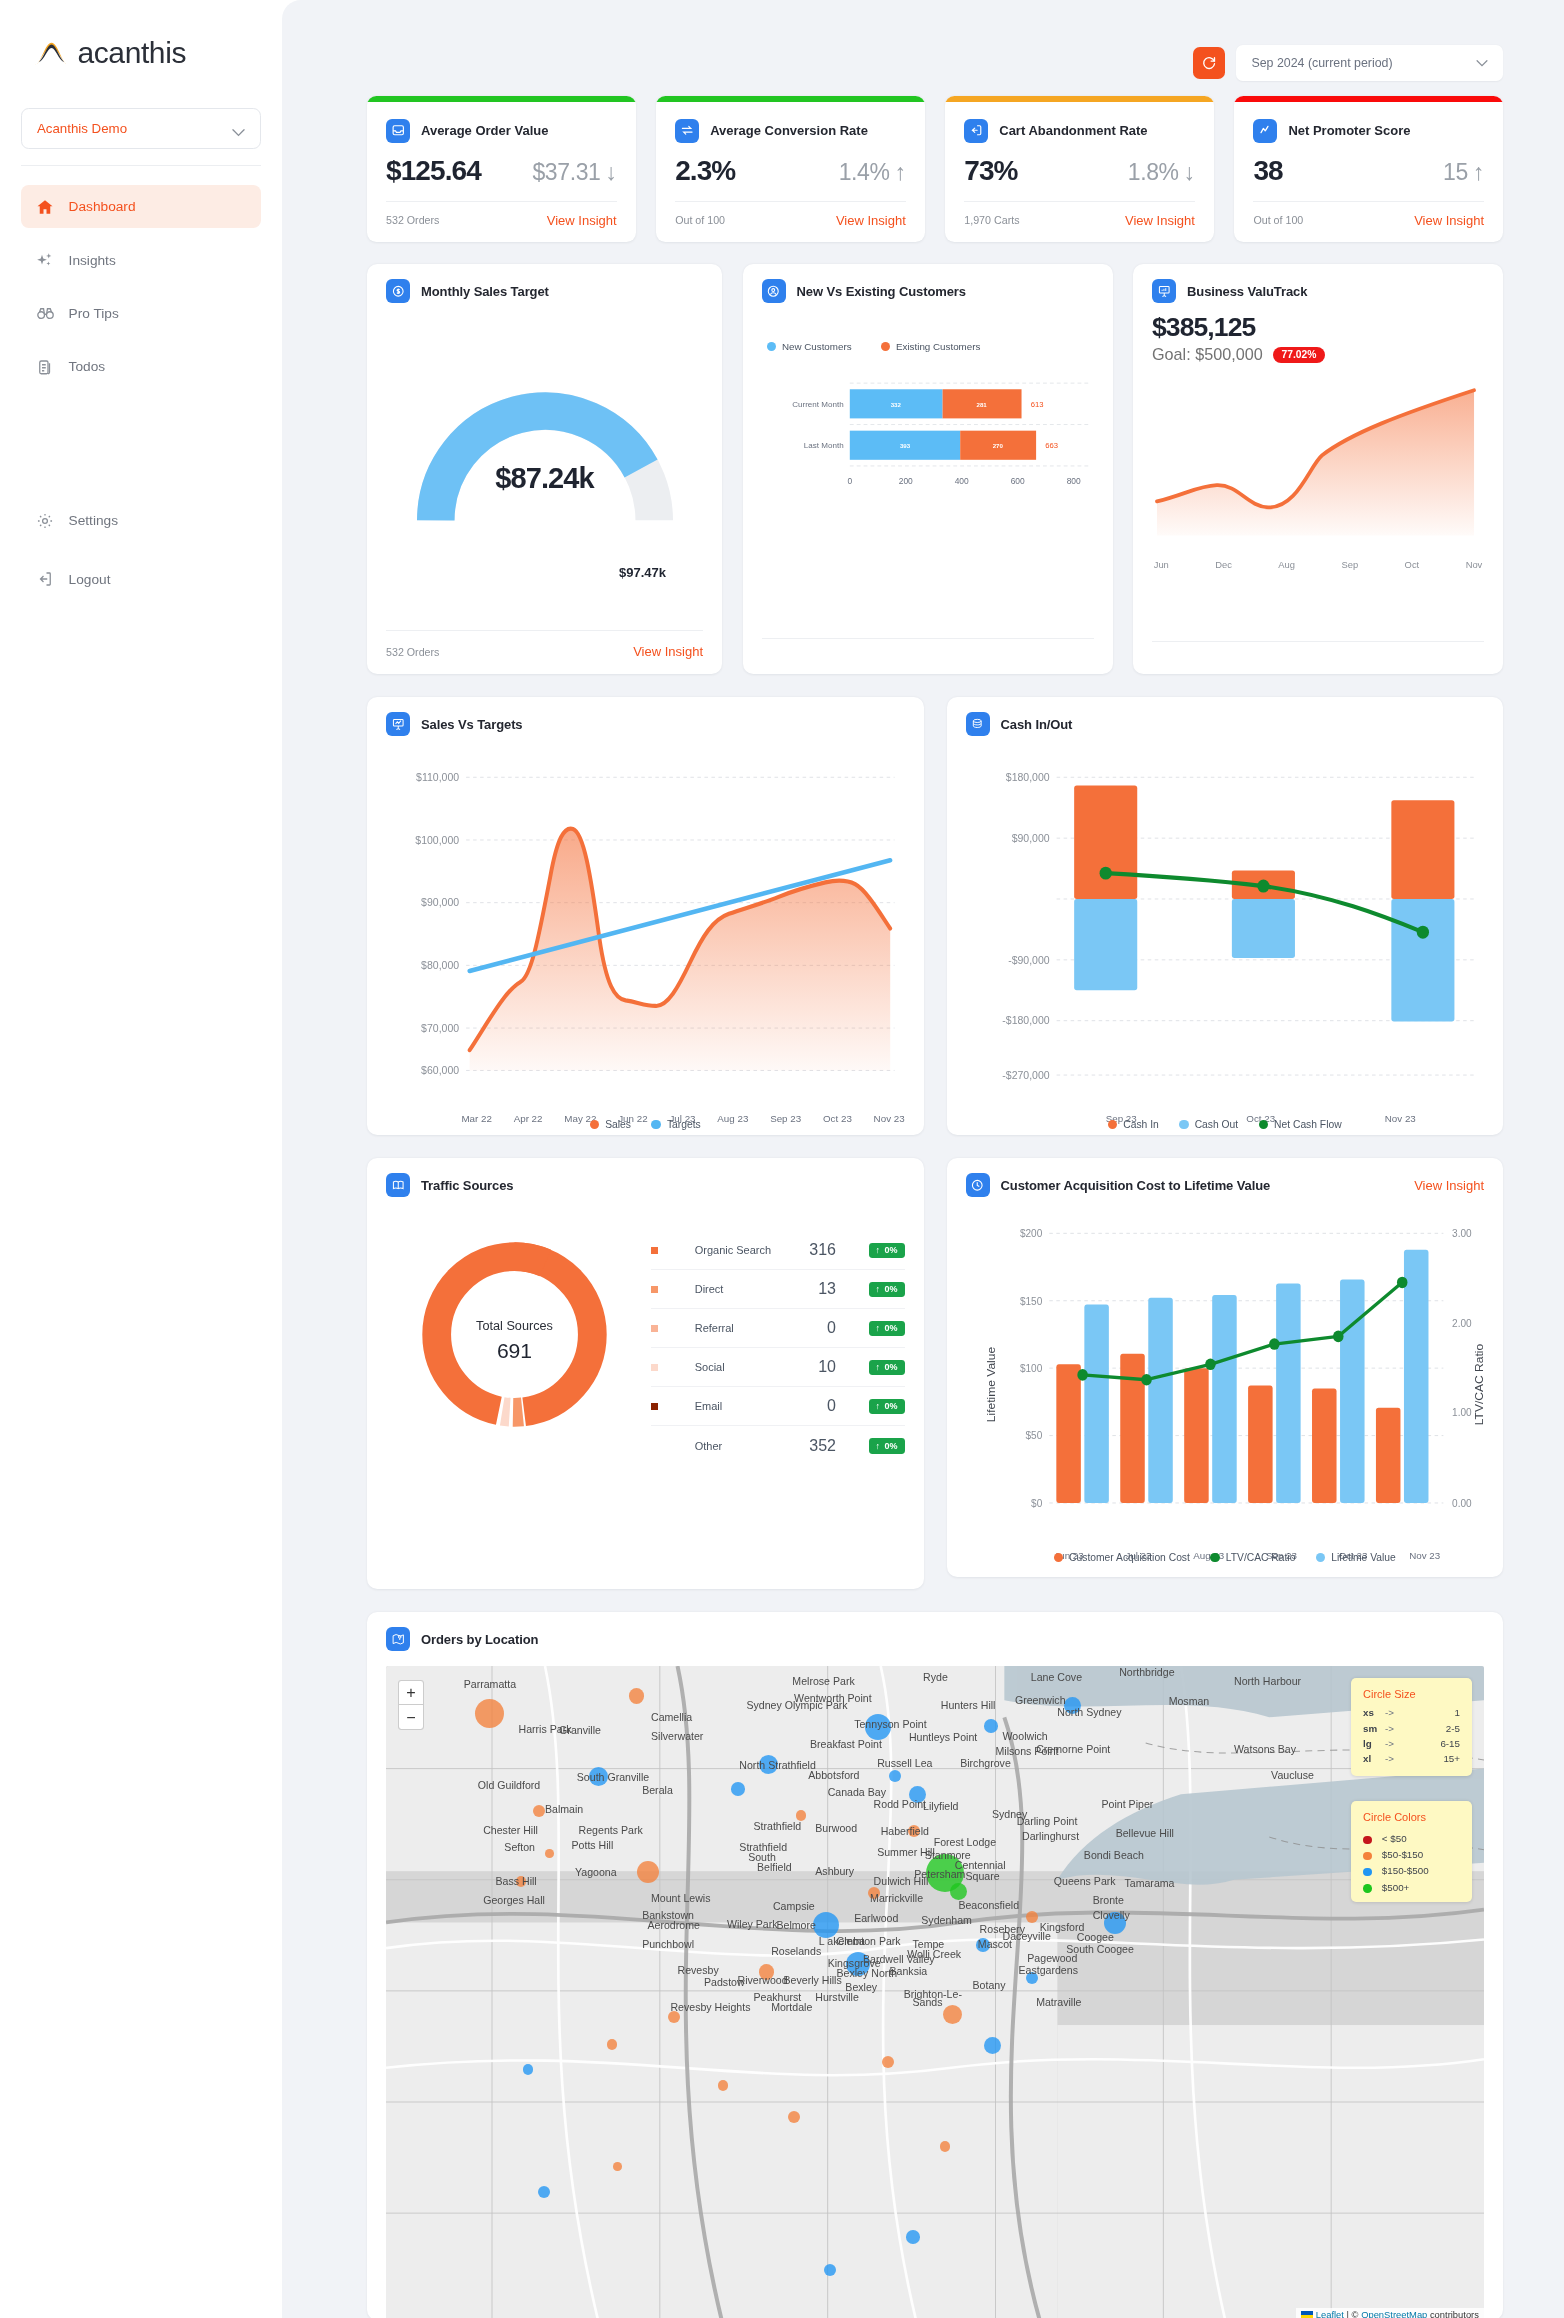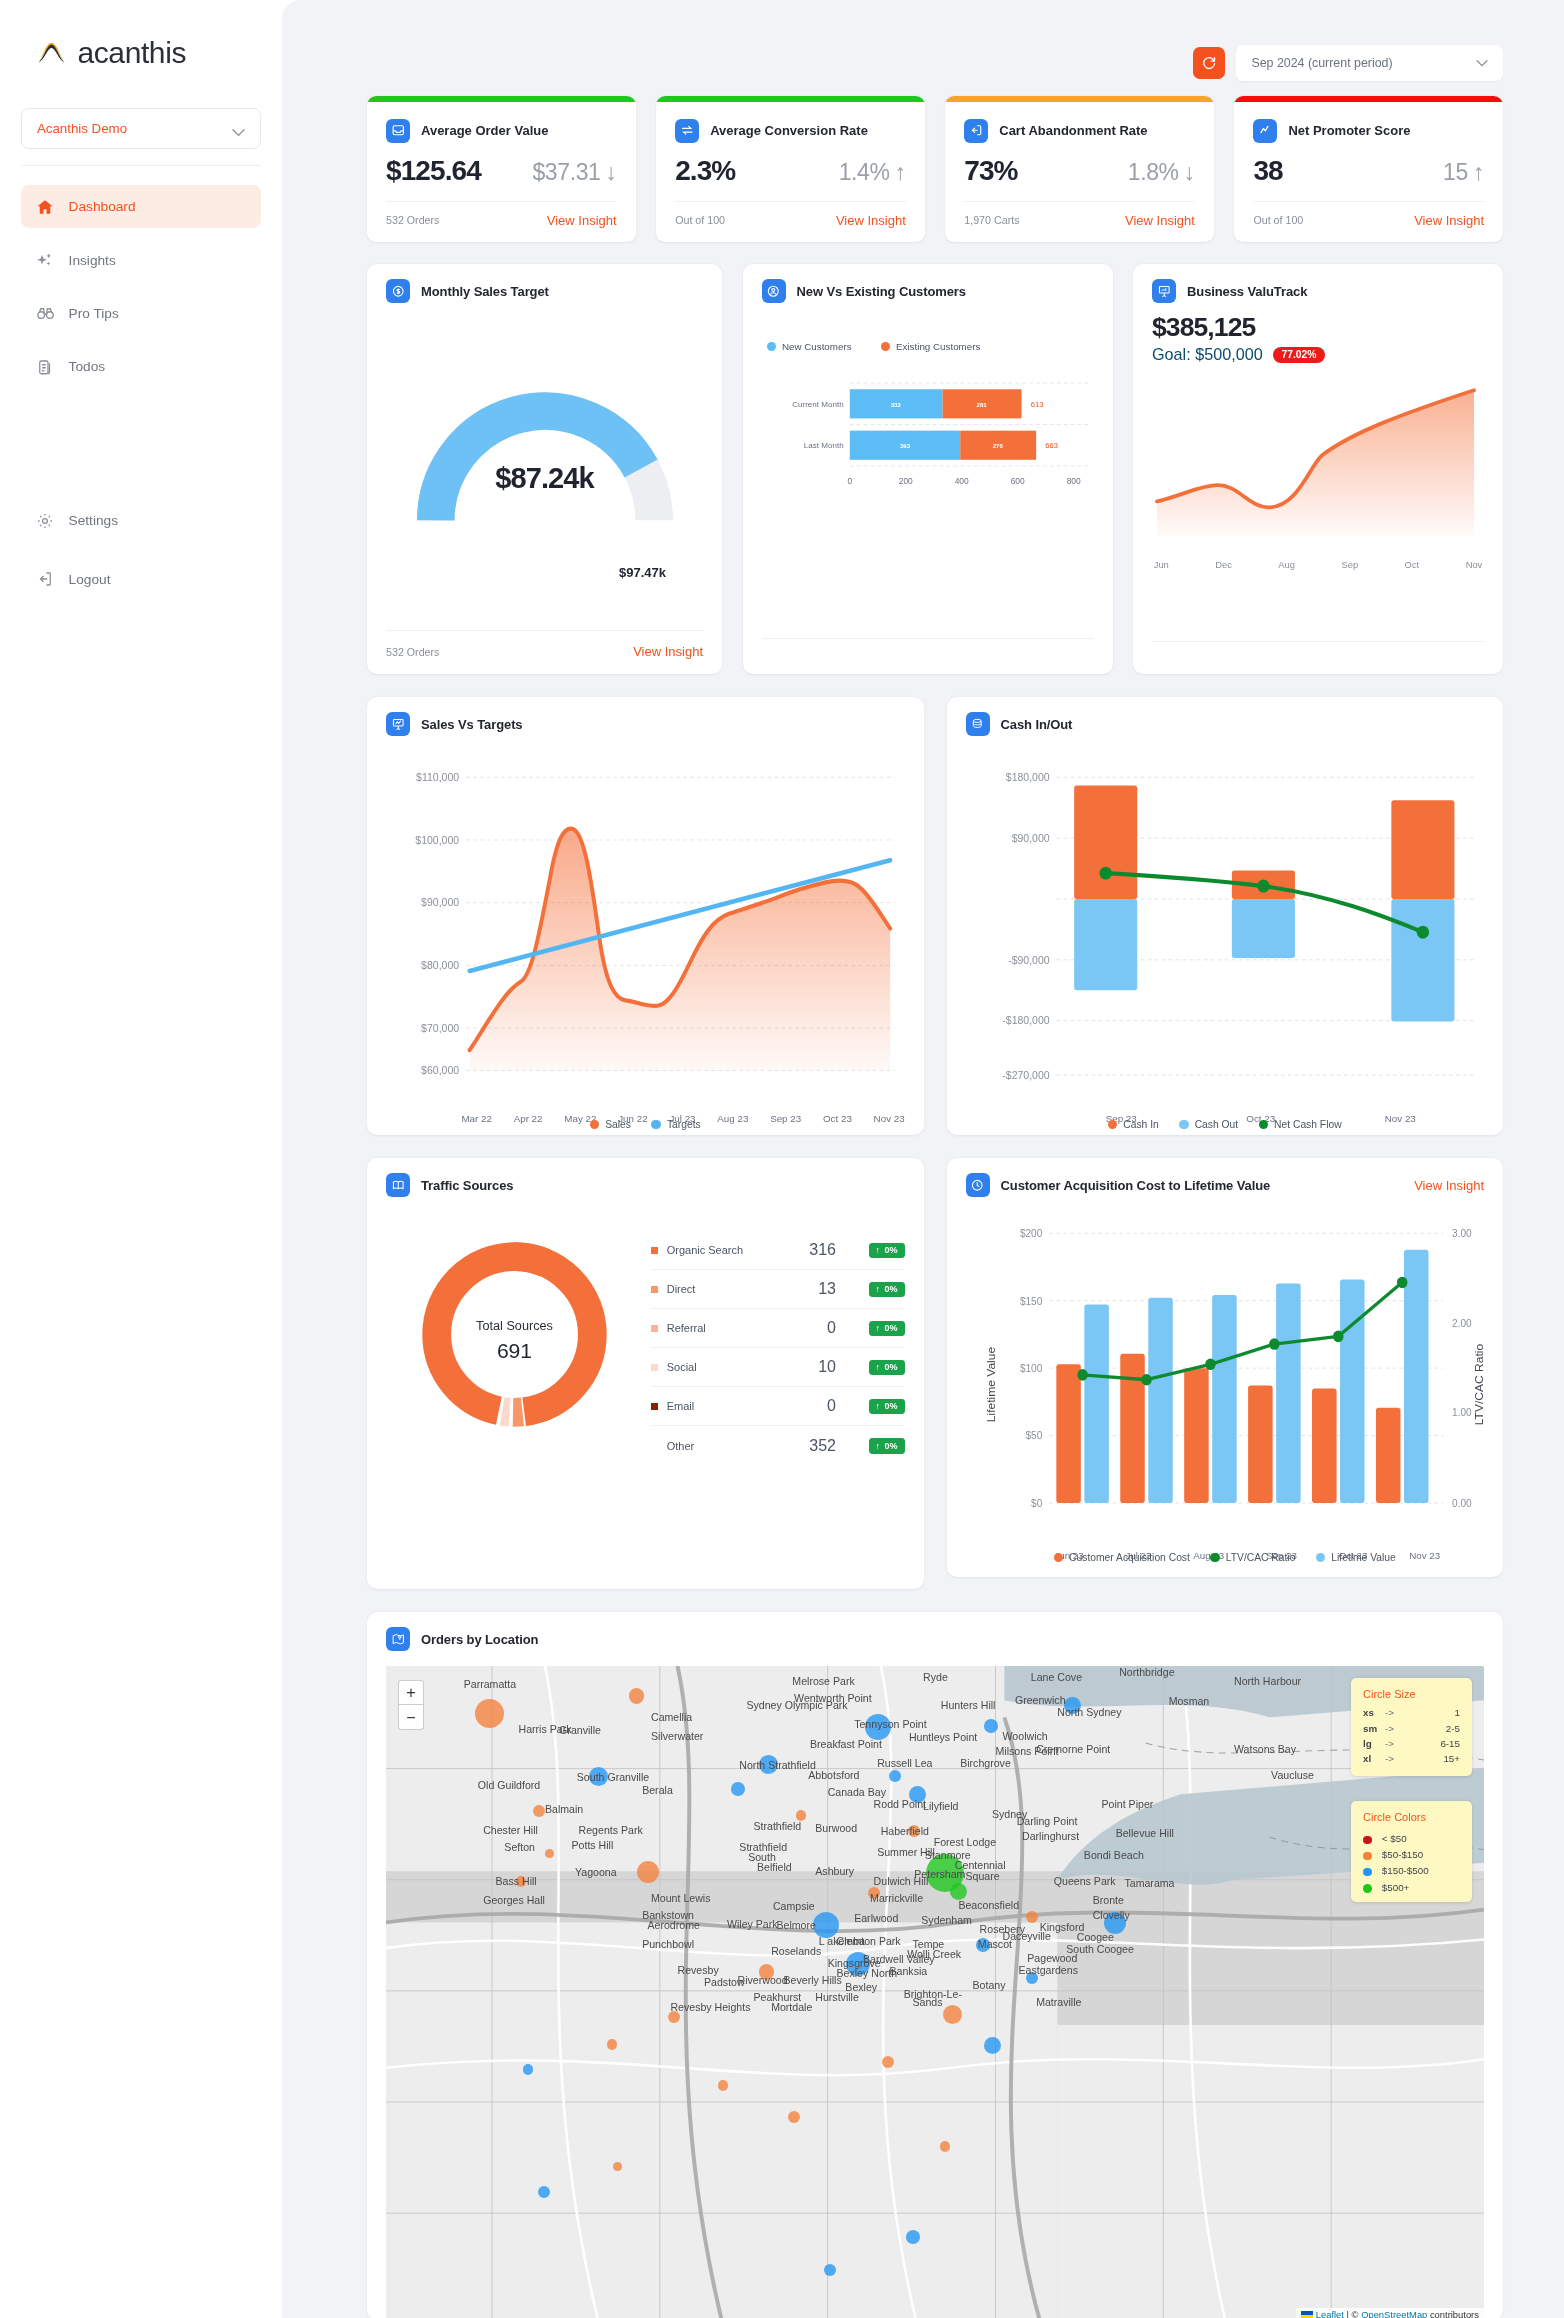--- a/index.html
+++ b/index.html
@@ -105,35 +105,35 @@
   .gauge-max { position: absolute; right: 56px; bottom: 50px; font-size: 13px; font-weight: bold; color: #1f2430; }
   .card-foot { border-top: 0.9px solid #edeff2; margin: 0 19px; padding: 13px 0 14.5px 0;
     display: flex; align-items: center; justify-content: space-between; }
   .card-foot .sub { font-size: 10.7px; color: #8b9098; }
   .card-foot .link { font-size: 13px; color: #f4511e; }
   .lg { display: flex; align-items: center; gap: 6px; font-size: 9.8px; color: #4b5563; }
   .dot { width: 9.4px; height: 9.4px; border-radius: 50%; display: inline-block; }
 
   .bigval { font-size: 26.5px; font-weight: bold; letter-spacing: -0.9px; color: #1f2430; padding: 8.5px 19px 0 19px; }
   .goalrow { display: flex; align-items: center; gap: 10.3px; padding: 2.6px 19px 0 19px; }
-  .goal { font-size: 16.2px; color: #0c4a6e; }
+  .goal { font-size: 16.2px; color: #737373; }
   .pct-badge { background: #ef1919; color: #fff; font-size: 10.3px; font-weight: bold; border-radius: 9.4px; padding: 2.6px 8.5px; }
 
   
   .row3 { display: grid; grid-template-columns: 1fr 1fr; gap: 23px; margin-top: 23px; }
   .chart-legend { display: flex; align-items: center; justify-content: center; gap: 20.5px; padding-bottom: 13.7px; }
   .chart-legend .lg { font-size: 10.3px; }
 
   
   .traffic-body { display: flex; padding: 15.4px 19px 0 19px; gap: 8.5px; }
   .t-list { flex: 1; padding-top: 19px; }
   .t-row { display: flex; align-items: center; height: 39px; border-bottom: 0.9px solid #f0f1f4; gap: 8.5px; }
   .t-row:last-child { border-bottom: none; }
   .t-sw { width: 7.7px; height: 7.7px; flex: 0 0 7.7px; }
-  .t-name { flex: 1; font-size: 11px; color: #4b5563; }
+  .t-name { flex: 1; font-size: 11px; color: #4b5563; margin-left: 28px; }
   .t-val { font-size: 16px; color: #4b5563; margin-right: 24px; }
   .t-chip { background: #1aa34a; color: #fff; font-size: 9px; font-weight: bold;
     border-radius: 3.4px; padding: 2.6px 6.8px; display: flex; align-items: center; gap: 4.3px; min-width: 36px; justify-content: center; }
 
   
   .map-card { margin-top: 23px; }
   .map-box { position: relative; margin: 15.4px 19px 19px 19px; height: 654px; border-radius: 2.6px; overflow: hidden; background: #d7d7d7; }
   .map-zoom { position: absolute; left: 12px; top: 13.7px; width: 26px; z-index: 5;
     background: #fff; border: 1.7px solid rgba(0,0,0,.2); border-radius: 3.4px; }
   .map-zoom div { height: 24px; display: flex; align-items: center; justify-content: center;

